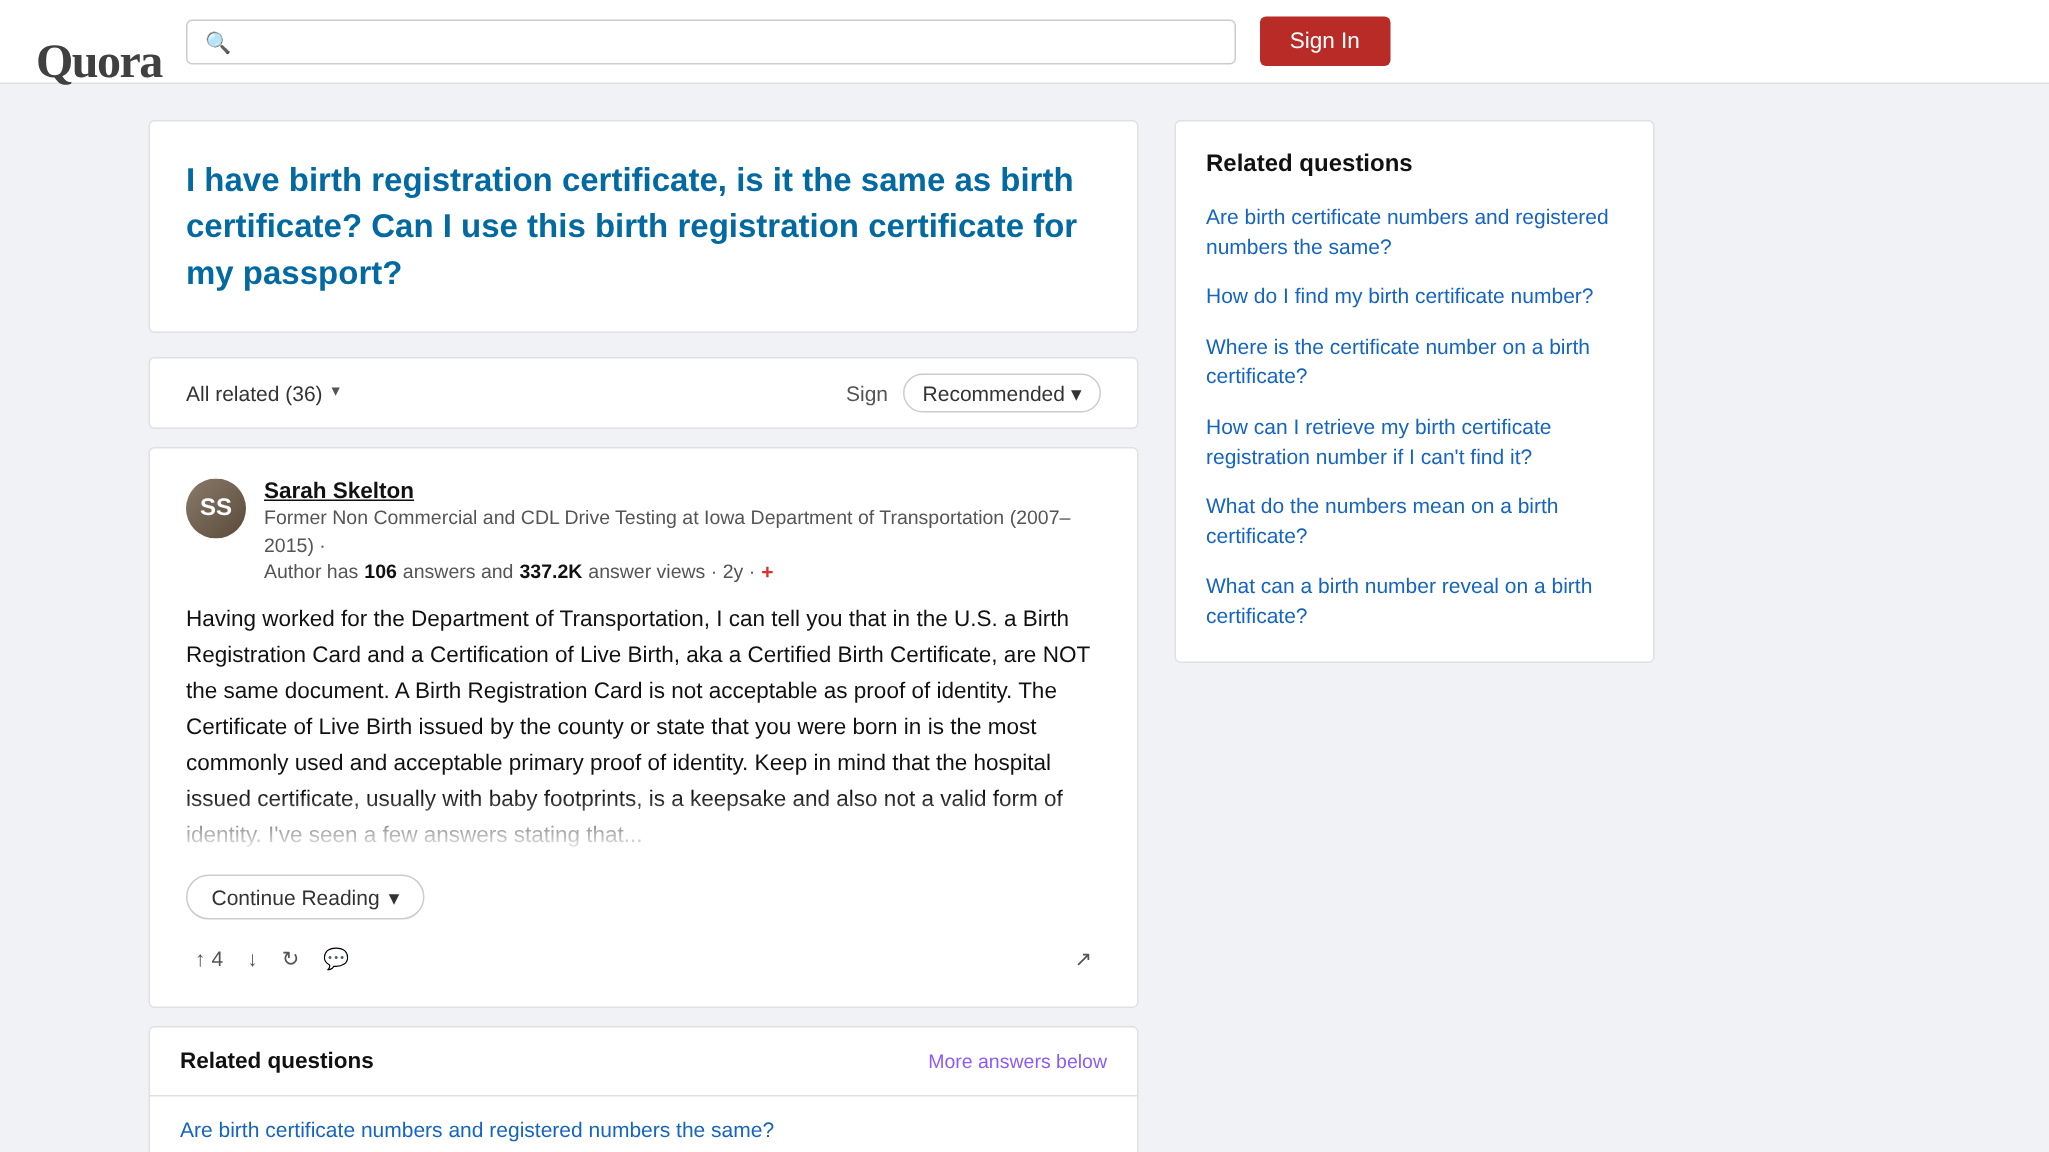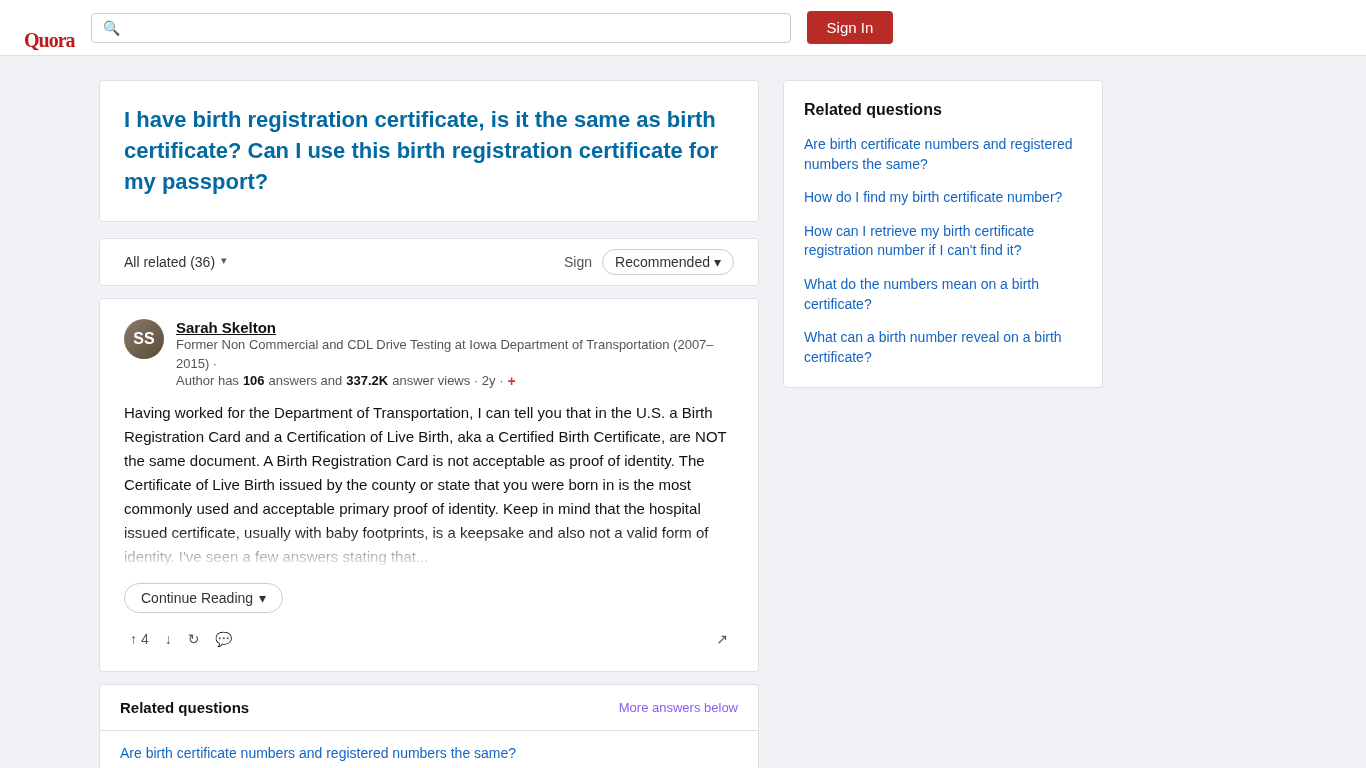--- a/index.html
+++ b/index.html
@@ -12,23 +12,23 @@
       padding: 0 24px;
       height: 56px;
       display: flex;
       align-items: center;
       gap: 16px;
       position: sticky;
       top: 0;
       z-index: 100;
     }
     .logo {
-      font-size: 20px;
+      font-size: 32px;
       font-weight: 700;
-      color: #b91c1c;
+      color: #404040;
       font-family: Georgia, serif;
       letter-spacing: -1px;
       cursor: pointer;
       white-space: nowrap;
       margin-top: 26px;
     }
     .search-container {
       flex: 1;
       max-width: 700px;
     }
@@ -425,19 +425,20 @@
 
     </div>
 
   </div>
 
   <aside class="right-sidebar">
     <div class="sidebar-card">
       <div class="sidebar-card-title">Related questions</div>
       <a class="sidebar-link">Are birth certificate numbers and registered numbers the same?</a>
       <a class="sidebar-link">How do I find my birth certificate number?</a>
+      <a class="sidebar-link">Where is the certificate number on a birth certificate?</a>
       <a class="sidebar-link">How can I retrieve my birth certificate registration number if I can't find it?</a>
       <a class="sidebar-link">What do the numbers mean on a birth certificate?</a>
       <a class="sidebar-link">What can a birth number reveal on a birth certificate?</a>
     </div>
   </aside>
 
 </div>
 
 </body></html>

